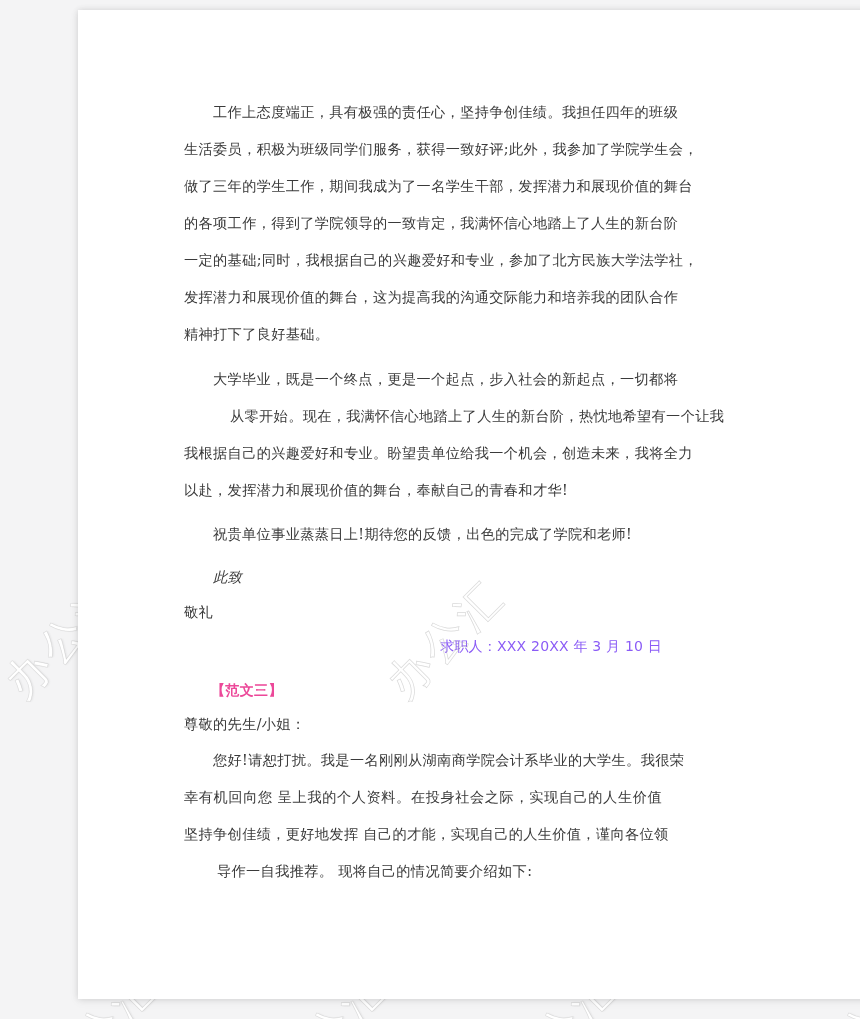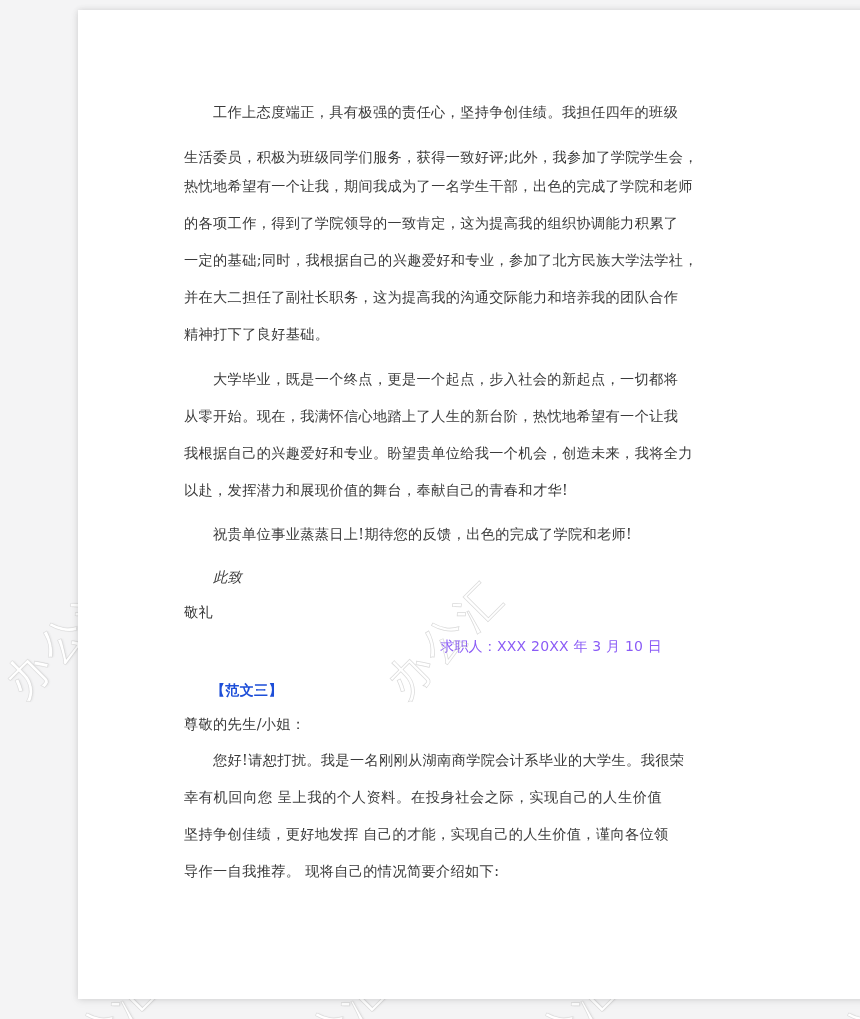--- a/index.html
+++ b/index.html
@@ -58,21 +58,21 @@
     .line.justify {
       width: 478px;
       text-align: justify;
       text-align-last: justify;
     }
     .indent { left: 29px; }
     .indent.justify { width: 449px; }
     .heading {
       font-family: "DejaVu Sans", "Liberation Sans", sans-serif;
       font-weight: bold;
-      color: #1d4ed8;
+      color: #ec4899;
       font-size: 14px;
     }
     .signature {
       font-family: "DejaVu Sans", "Liberation Sans", sans-serif;
       font-size: 14px;
       color: #8b5cf6;
       letter-spacing: 0.2px;
     }
     .wm-page {
       z-index: 3;
@@ -89,48 +89,48 @@
 <div class="watermark" style="left:28px; top:1000px;">办公汇</div>
 <div class="watermark" style="left:258px; top:1000px;">办公汇</div>
 <div class="watermark" style="left:488px; top:1000px;">办公汇</div>
 <div class="watermark" style="left:790px; top:1000px;">办公汇</div>
 
 <div class="page">
   <div class="content">
 
     <div>
       <div class="line justify indent" style="top:92px;">工作上态度端正，具有极强的责任心，坚持争创佳绩。我担任四年的班级</div>
-      <div class="line justify" style="top:129px;margin-top:8px;">生活委员，积极为班级同学们服务，获得一致好评;此外，我参加了学院学生会，</div>
-      <div class="line justify" style="top:166px;">热忱地希望有一个让我，期间我成为了一名学生干部，出色的完成了学院和老师</div>
-      <div class="line justify" style="top:203px;">的各项工作，得到了学院领导的一致肯定，这为提高我的组织协调能力积累了</div>
+      <div class="line justify" style="top:129px;">生活委员，积极为班级同学们服务，获得一致好评;此外，我参加了学院学生会，</div>
+      <div class="line justify" style="top:166px;">做了三年的学生工作，期间我成为了一名学生干部，发挥潜力和展现价值的舞台</div>
+      <div class="line justify" style="top:203px;">的各项工作，得到了学院领导的一致肯定，我满怀信心地踏上了人生的新台阶</div>
       <div class="line justify" style="top:240px;">一定的基础;同时，我根据自己的兴趣爱好和专业，参加了北方民族大学法学社，</div>
-      <div class="line justify" style="top:277px;">并在大二担任了副社长职务，这为提高我的沟通交际能力和培养我的团队合作</div>
+      <div class="line justify" style="top:277px;">发挥潜力和展现价值的舞台，这为提高我的沟通交际能力和培养我的团队合作</div>
       <div class="line" style="top:314px;">精神打下了良好基础。</div>
     </div>
 
     <div>
       <div class="line justify indent" style="top:359px;">大学毕业，既是一个终点，更是一个起点，步入社会的新起点，一切都将</div>
-      <div class="line justify" style="top:396px;">从零开始。现在，我满怀信心地踏上了人生的新台阶，热忱地希望有一个让我</div>
+      <div class="line justify" style="top:396px;margin-left:46px;">从零开始。现在，我满怀信心地踏上了人生的新台阶，热忱地希望有一个让我</div>
       <div class="line justify" style="top:433px;">我根据自己的兴趣爱好和专业。盼望贵单位给我一个机会，创造未来，我将全力</div>
       <div class="line" style="top:470px;">以赴，发挥潜力和展现价值的舞台，奉献自己的青春和才华!</div>
     </div>
 
     <div class="line indent" style="top:514px;">祝贵单位事业蒸蒸日上!期待您的反馈，出色的完成了学院和老师!</div>
 
     <div class="line indent" style="top:557px;font-style:italic;">此致</div>
     <div class="line" style="top:592px;">敬礼</div>
 
     <div class="line signature" style="top:626px; left:auto; right:0; text-align:right;">求职人：XXX 20XX 年 3 月 10 日</div>
 
     <div class="line heading" style="top:670px; left:27px;">【范文三】</div>
 
     <div class="line" style="top:704px;">尊敬的先生/小姐：</div>
 
     <div>
       <div class="line justify indent" style="top:740px;">您好!请恕打扰。我是一名刚刚从湖南商学院会计系毕业的大学生。我很荣</div>
       <div class="line justify" style="top:777px;">幸有机回向您 呈上我的个人资料。在投身社会之际，实现自己的人生价值</div>
       <div class="line justify" style="top:814px;">坚持争创佳绩，更好地发挥 自己的才能，实现自己的人生价值，谨向各位领</div>
-      <div class="line" style="top:851px;">导作一自我推荐。 现将自己的情况简要介绍如下:</div>
+      <div class="line" style="top:851px;margin-left:33px;">导作一自我推荐。 现将自己的情况简要介绍如下:</div>
     </div>
   </div>
 
   <div class="watermark wm-page" style="left:296px; top:600px;">办公汇</div>
 </div>
 
 </body></html>

